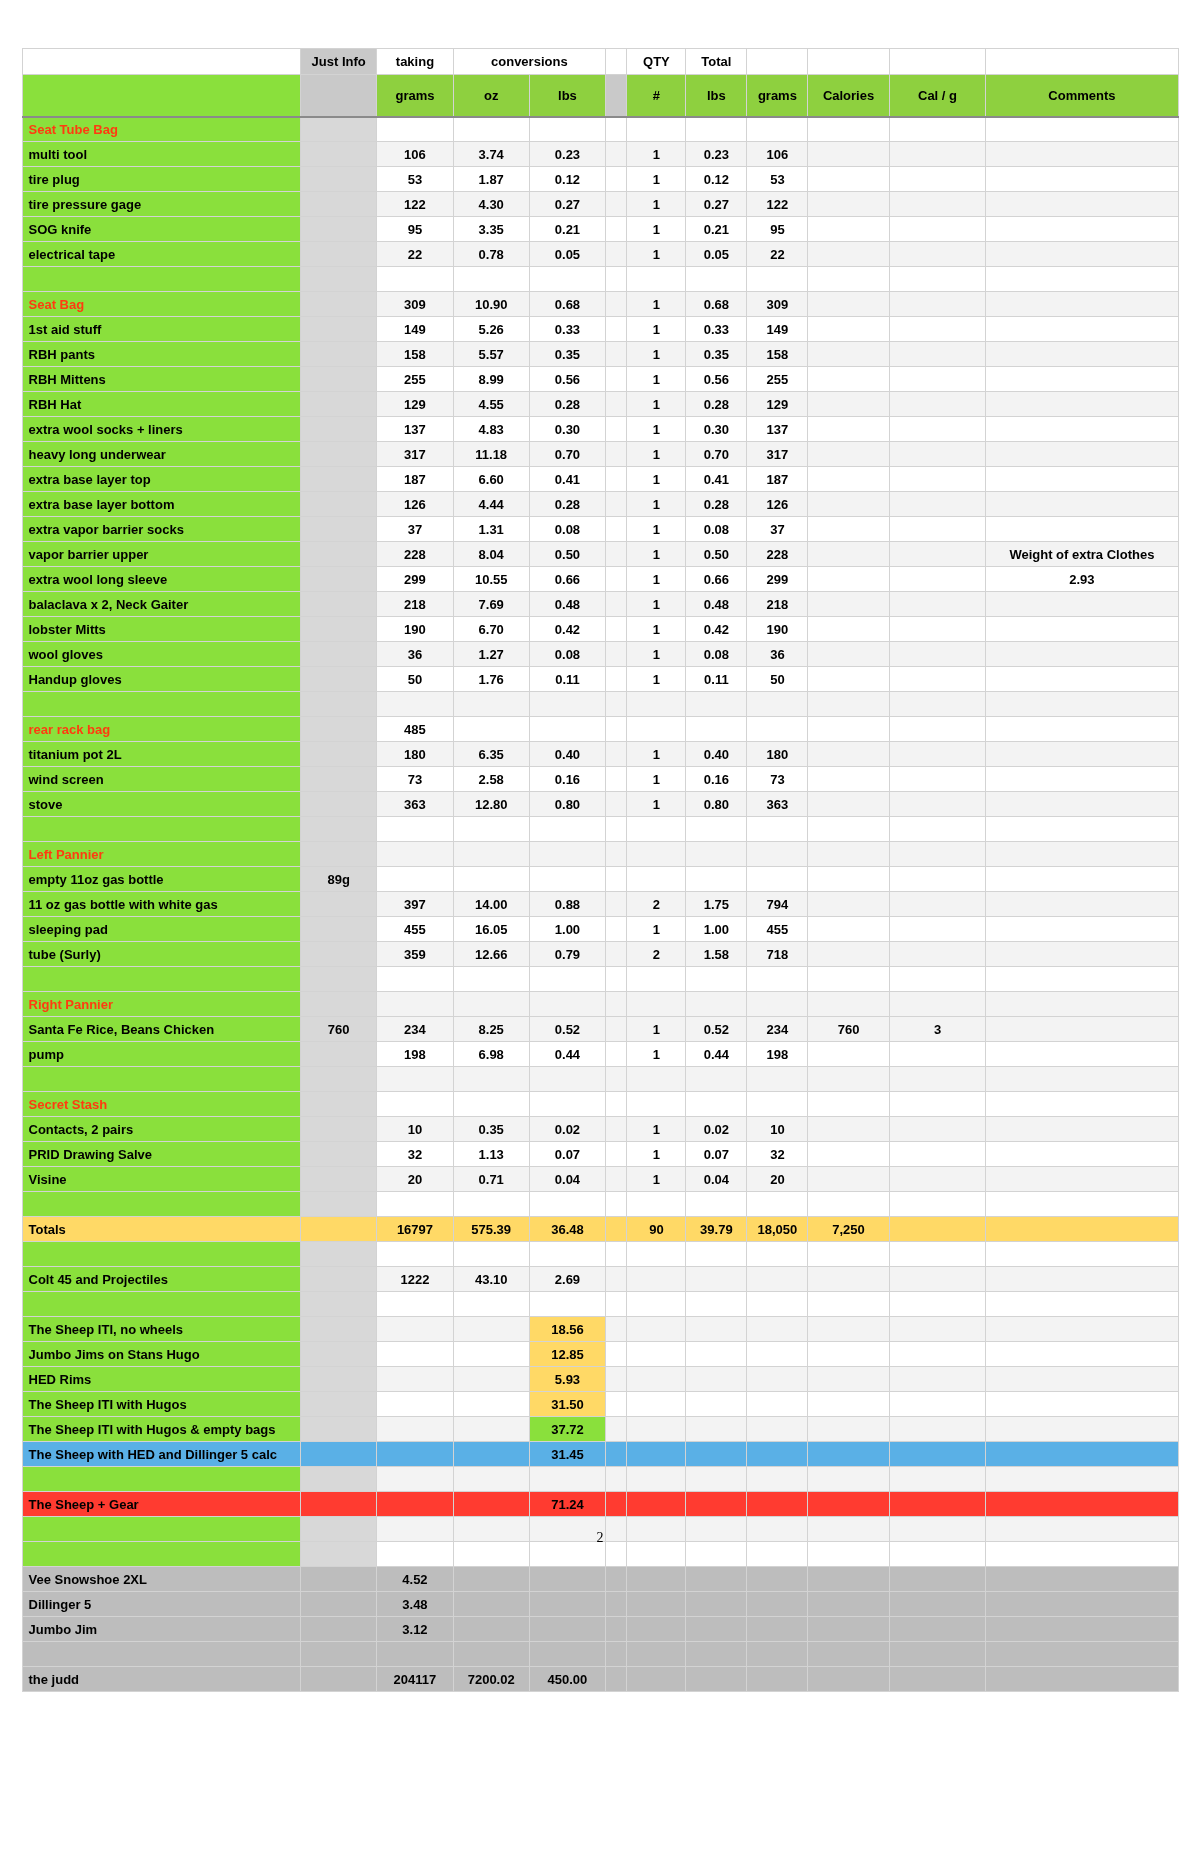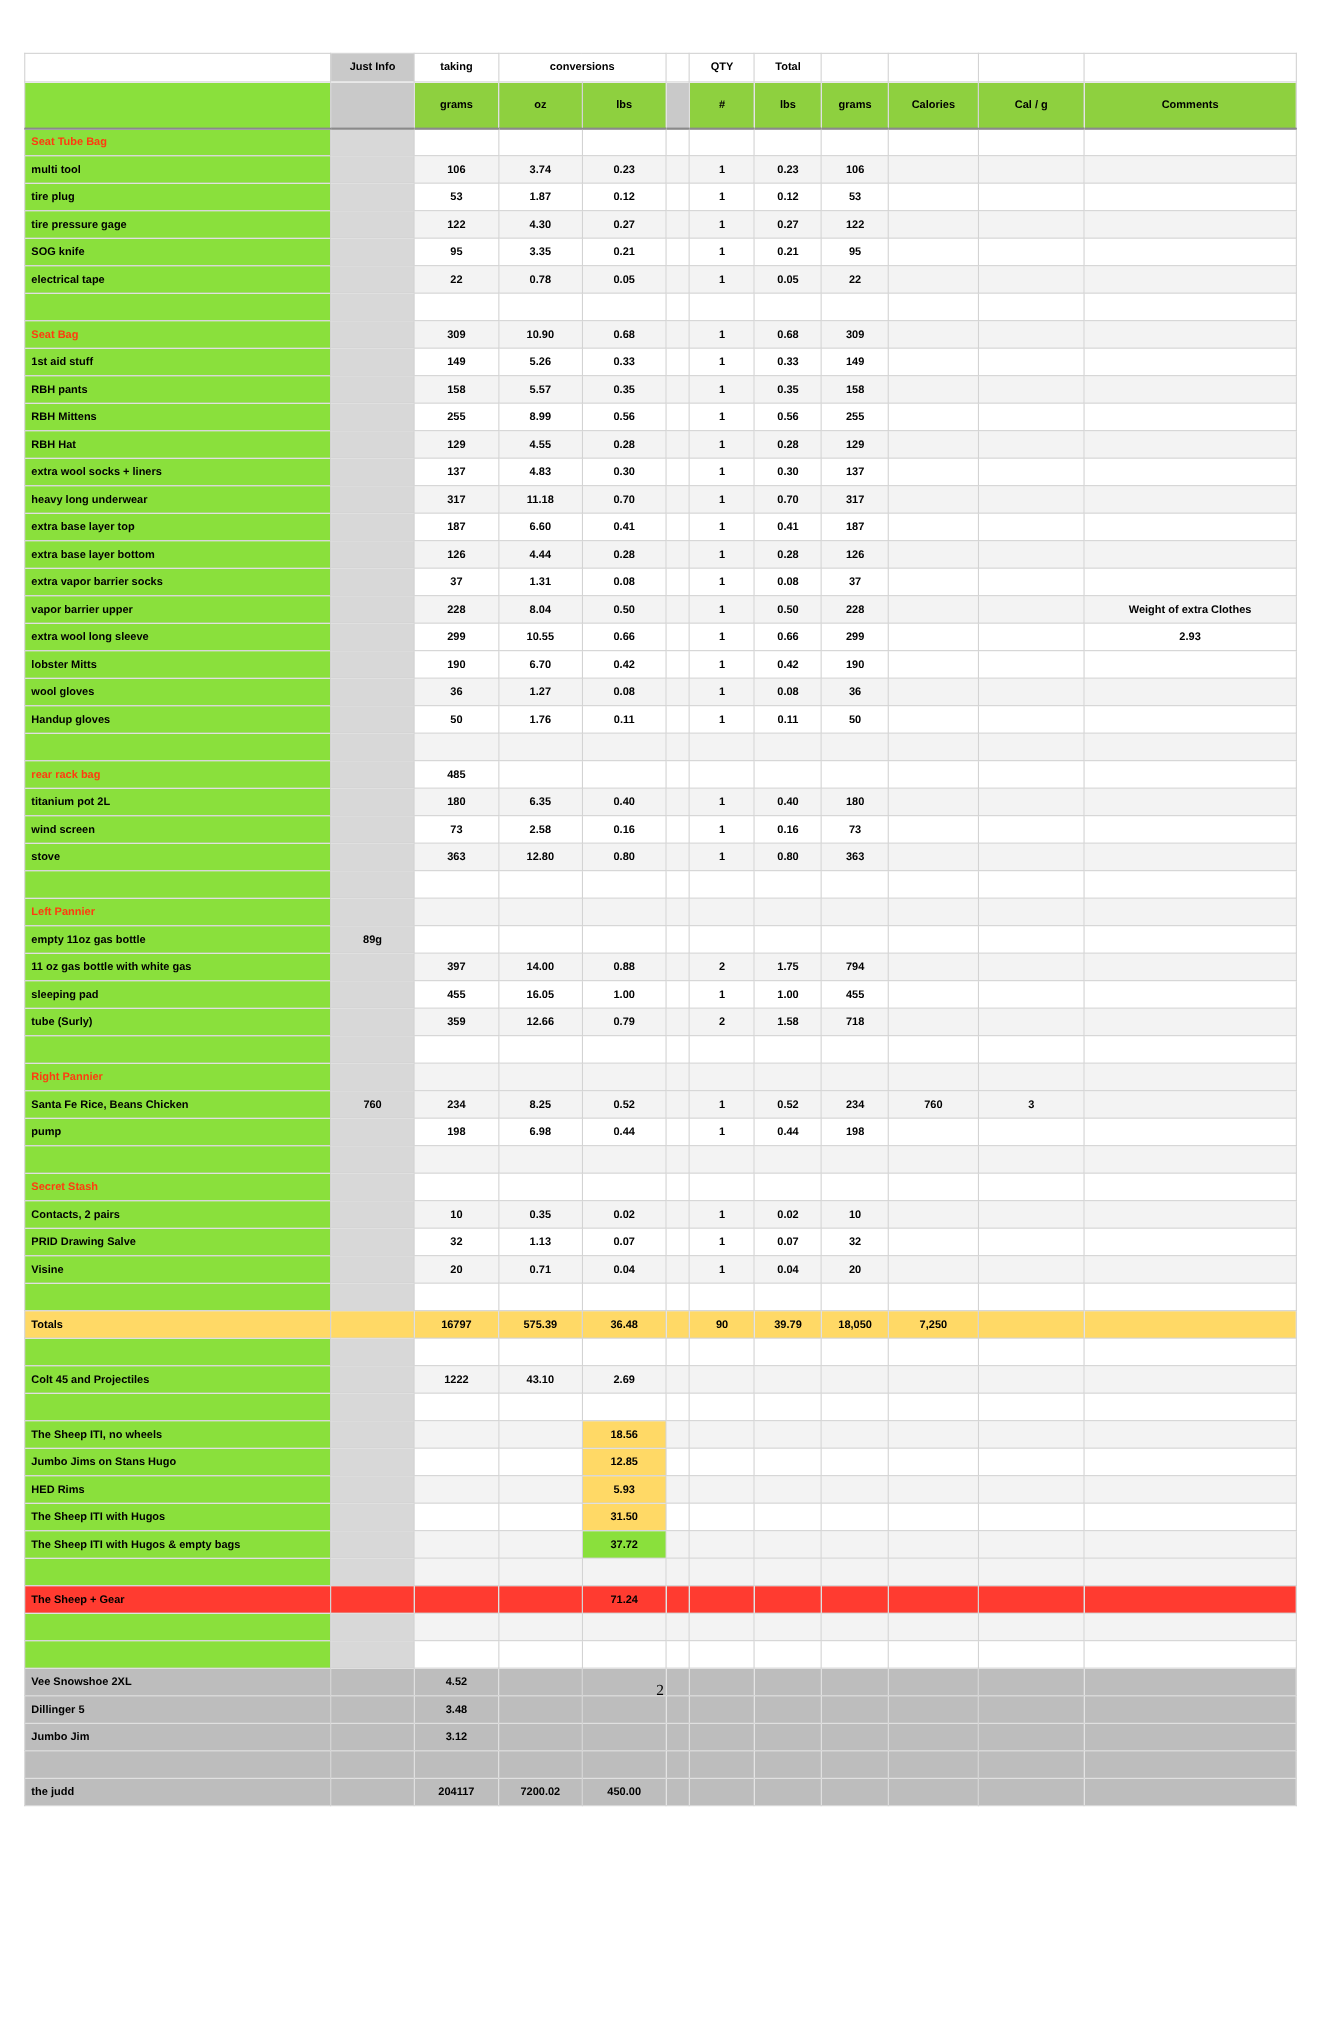--- a/index.html
+++ b/index.html
@@ -17,21 +17,21 @@
     width: 1200px;
     height: 1854px;
     background: #fff;
     padding-top: 48px;
   }
   table.sheet {
     border-collapse: collapse;
     margin: 0 auto;
     width: 1157px;
     table-layout: fixed;
-    font-size: 10px;
+    font-size: 13px;
     font-weight: bold;
   }
   table.sheet td, table.sheet th {
     border: 1px solid #d3d3d3;
     height: 25px;
     padding: 0 6px;
     overflow: hidden;
     white-space: nowrap;
     font-weight: bold;
   }
@@ -403,20 +403,34 @@
           <td class="num">10.55</td>
           <td class="num">0.66</td>
           <td class="spacer"></td>
           <td class="num">1</td>
           <td class="num">0.66</td>
           <td class="num">299</td>
           <td class="num"></td>
           <td class="num"></td>
           <td class="num comment">2.93</td>
         </tr>
+        <tr class="alt">
+          <td class="name">balaclava x 2, Neck Gaiter</td>
+          <td class="just"></td>
+          <td class="num thickleft">218</td>
+          <td class="num">7.69</td>
+          <td class="num">0.48</td>
+          <td class="spacer"></td>
+          <td class="num">1</td>
+          <td class="num">0.48</td>
+          <td class="num">218</td>
+          <td class="num"></td>
+          <td class="num"></td>
+          <td class="num comment"></td>
+        </tr>
         <tr>
           <td class="name">lobster Mitts</td>
           <td class="just"></td>
           <td class="num thickleft">190</td>
           <td class="num">6.70</td>
           <td class="num">0.42</td>
           <td class="spacer"></td>
           <td class="num">1</td>
           <td class="num">0.42</td>
           <td class="num">190</td>
@@ -865,20 +879,34 @@
           <td class="num"></td>
           <td class="num green">37.72</td>
           <td class="spacer"></td>
           <td class="num"></td>
           <td class="num"></td>
           <td class="num"></td>
           <td class="num"></td>
           <td class="num"></td>
           <td class="num comment"></td>
         </tr>
+        <tr>
+          <td class="name blue">The Sheep with HED and Dillinger 5 calc</td>
+          <td class="just blue"></td>
+          <td class="num thickleft blue"></td>
+          <td class="num blue"></td>
+          <td class="num blue">31.45</td>
+          <td class="spacer blue"></td>
+          <td class="num blue"></td>
+          <td class="num blue"></td>
+          <td class="num blue"></td>
+          <td class="num blue"></td>
+          <td class="num blue"></td>
+          <td class="num comment blue"></td>
+        </tr>
         <tr class="alt">
           <td class="name"></td>
           <td class="just"></td>
           <td class="num thickleft"></td>
           <td class="num"></td>
           <td class="num"></td>
           <td class="spacer"></td>
           <td class="num"></td>
           <td class="num"></td>
           <td class="num"></td>

